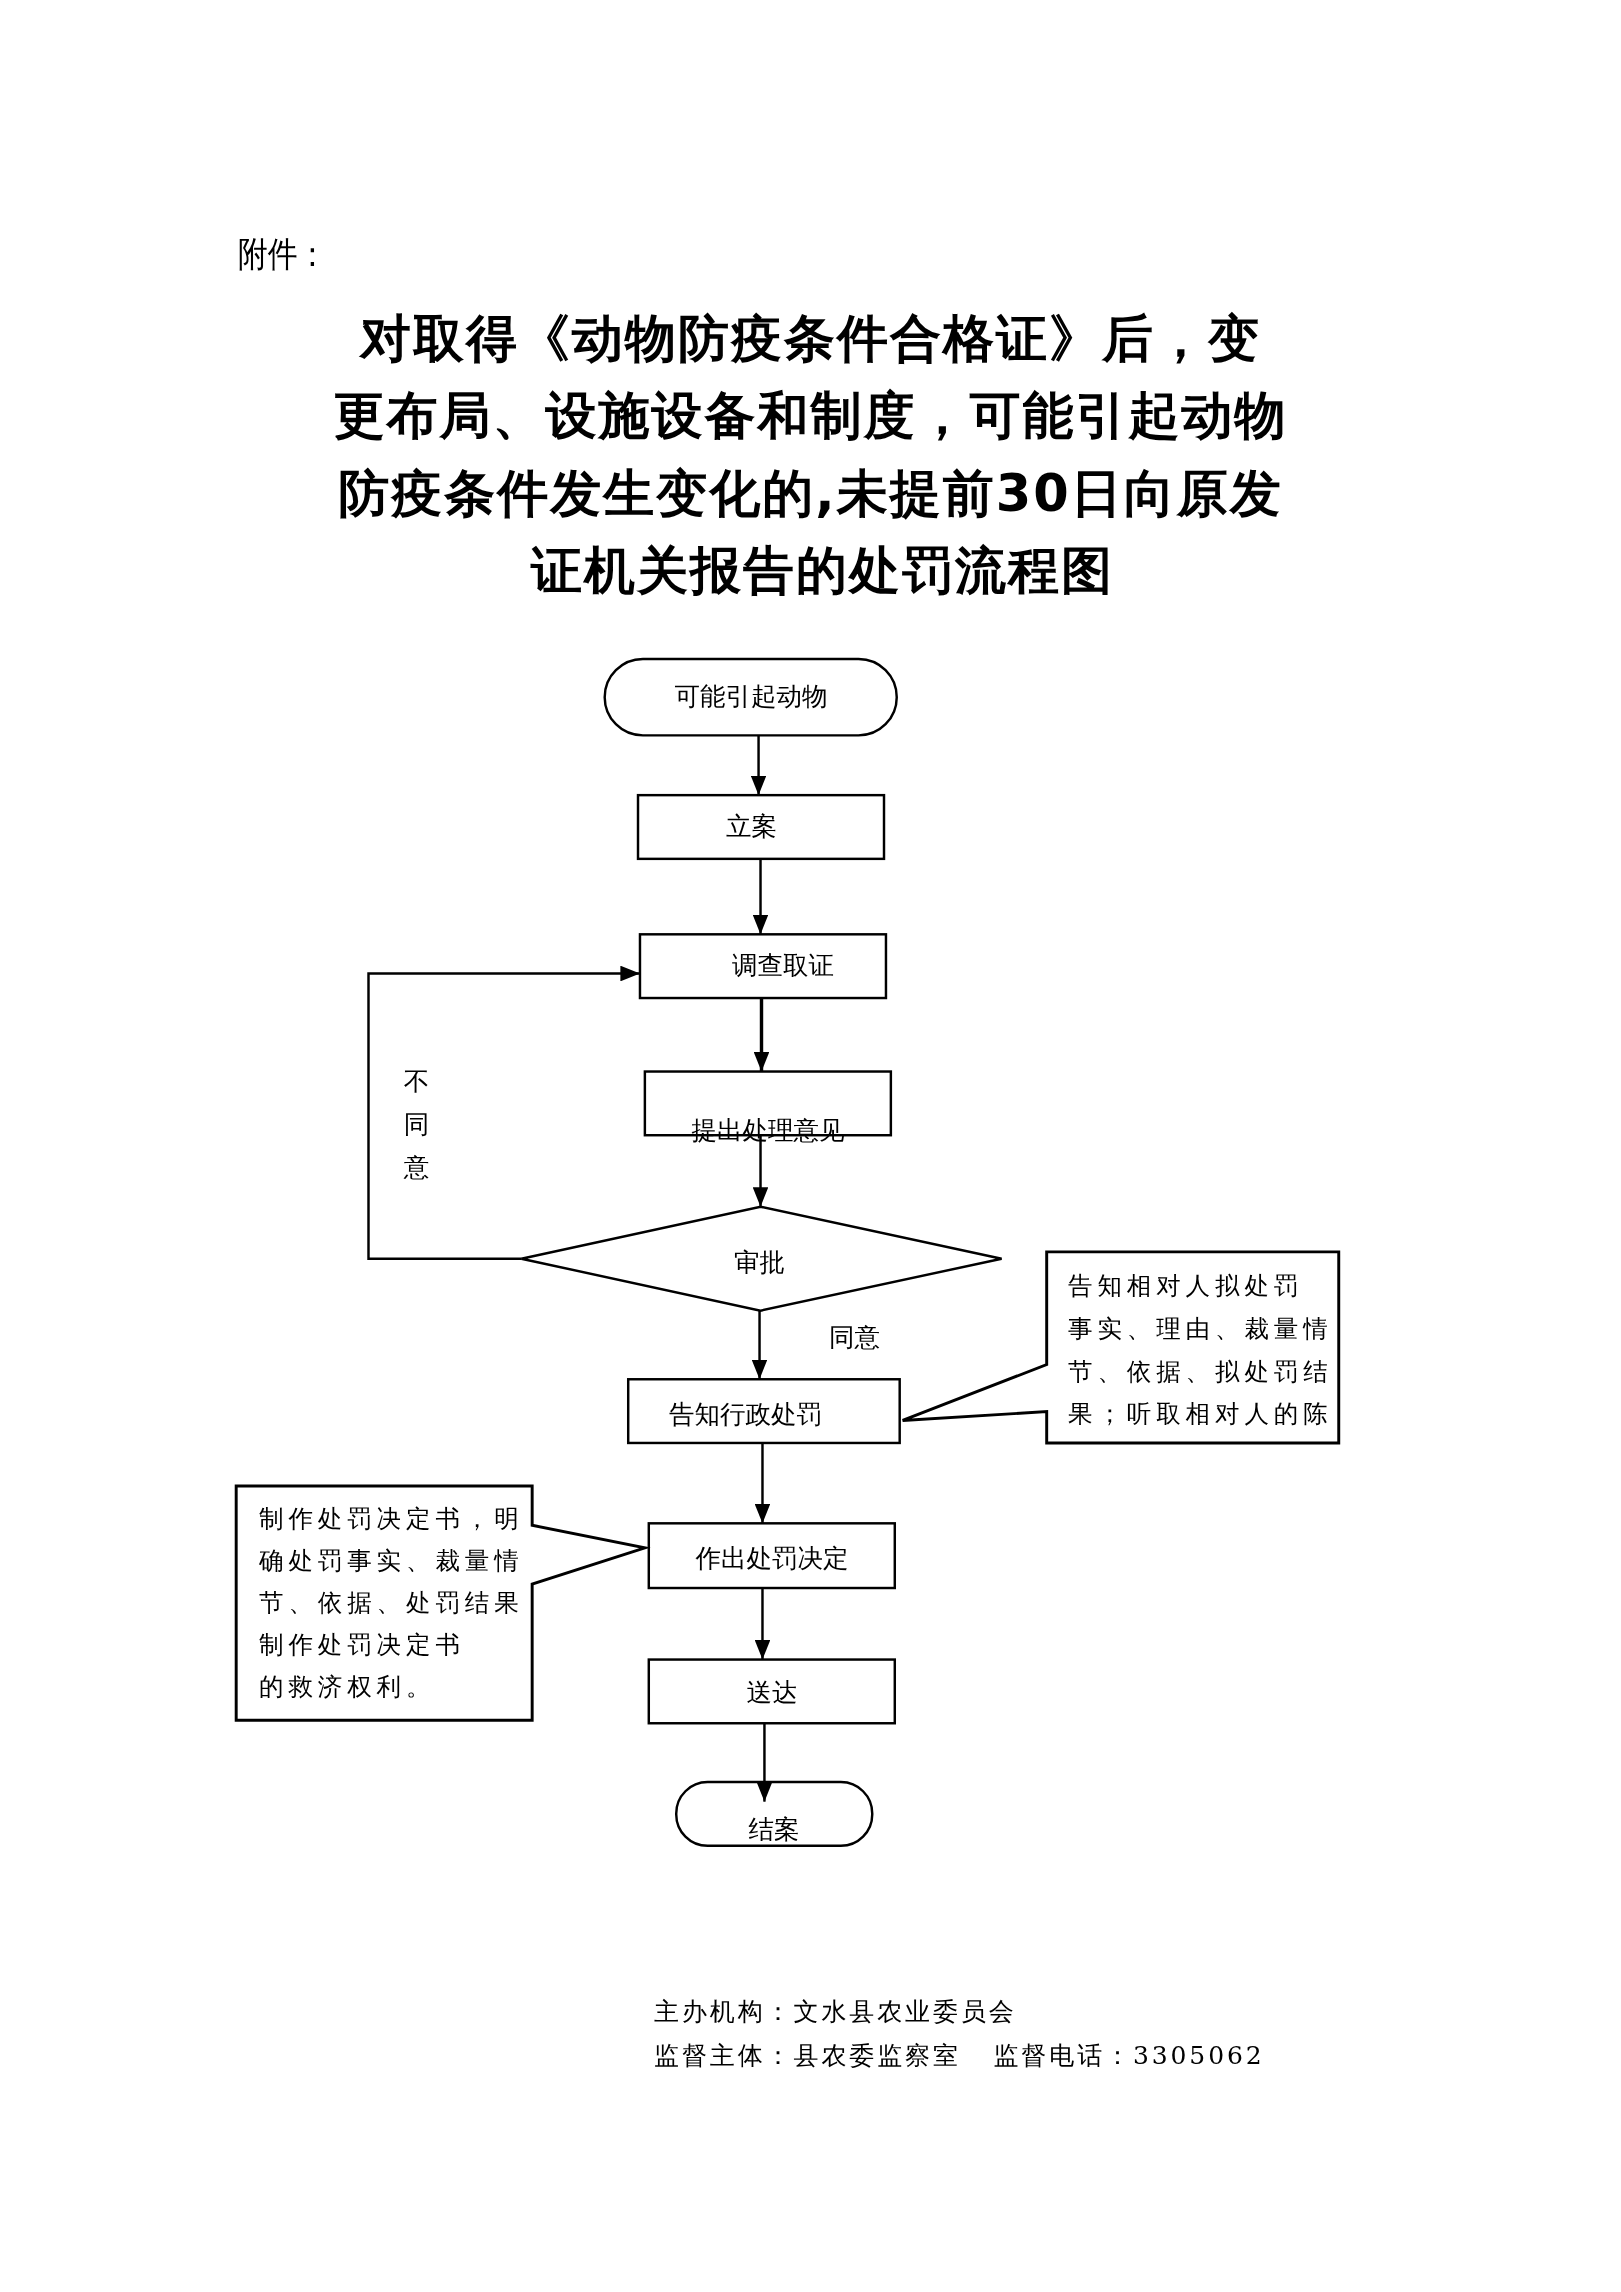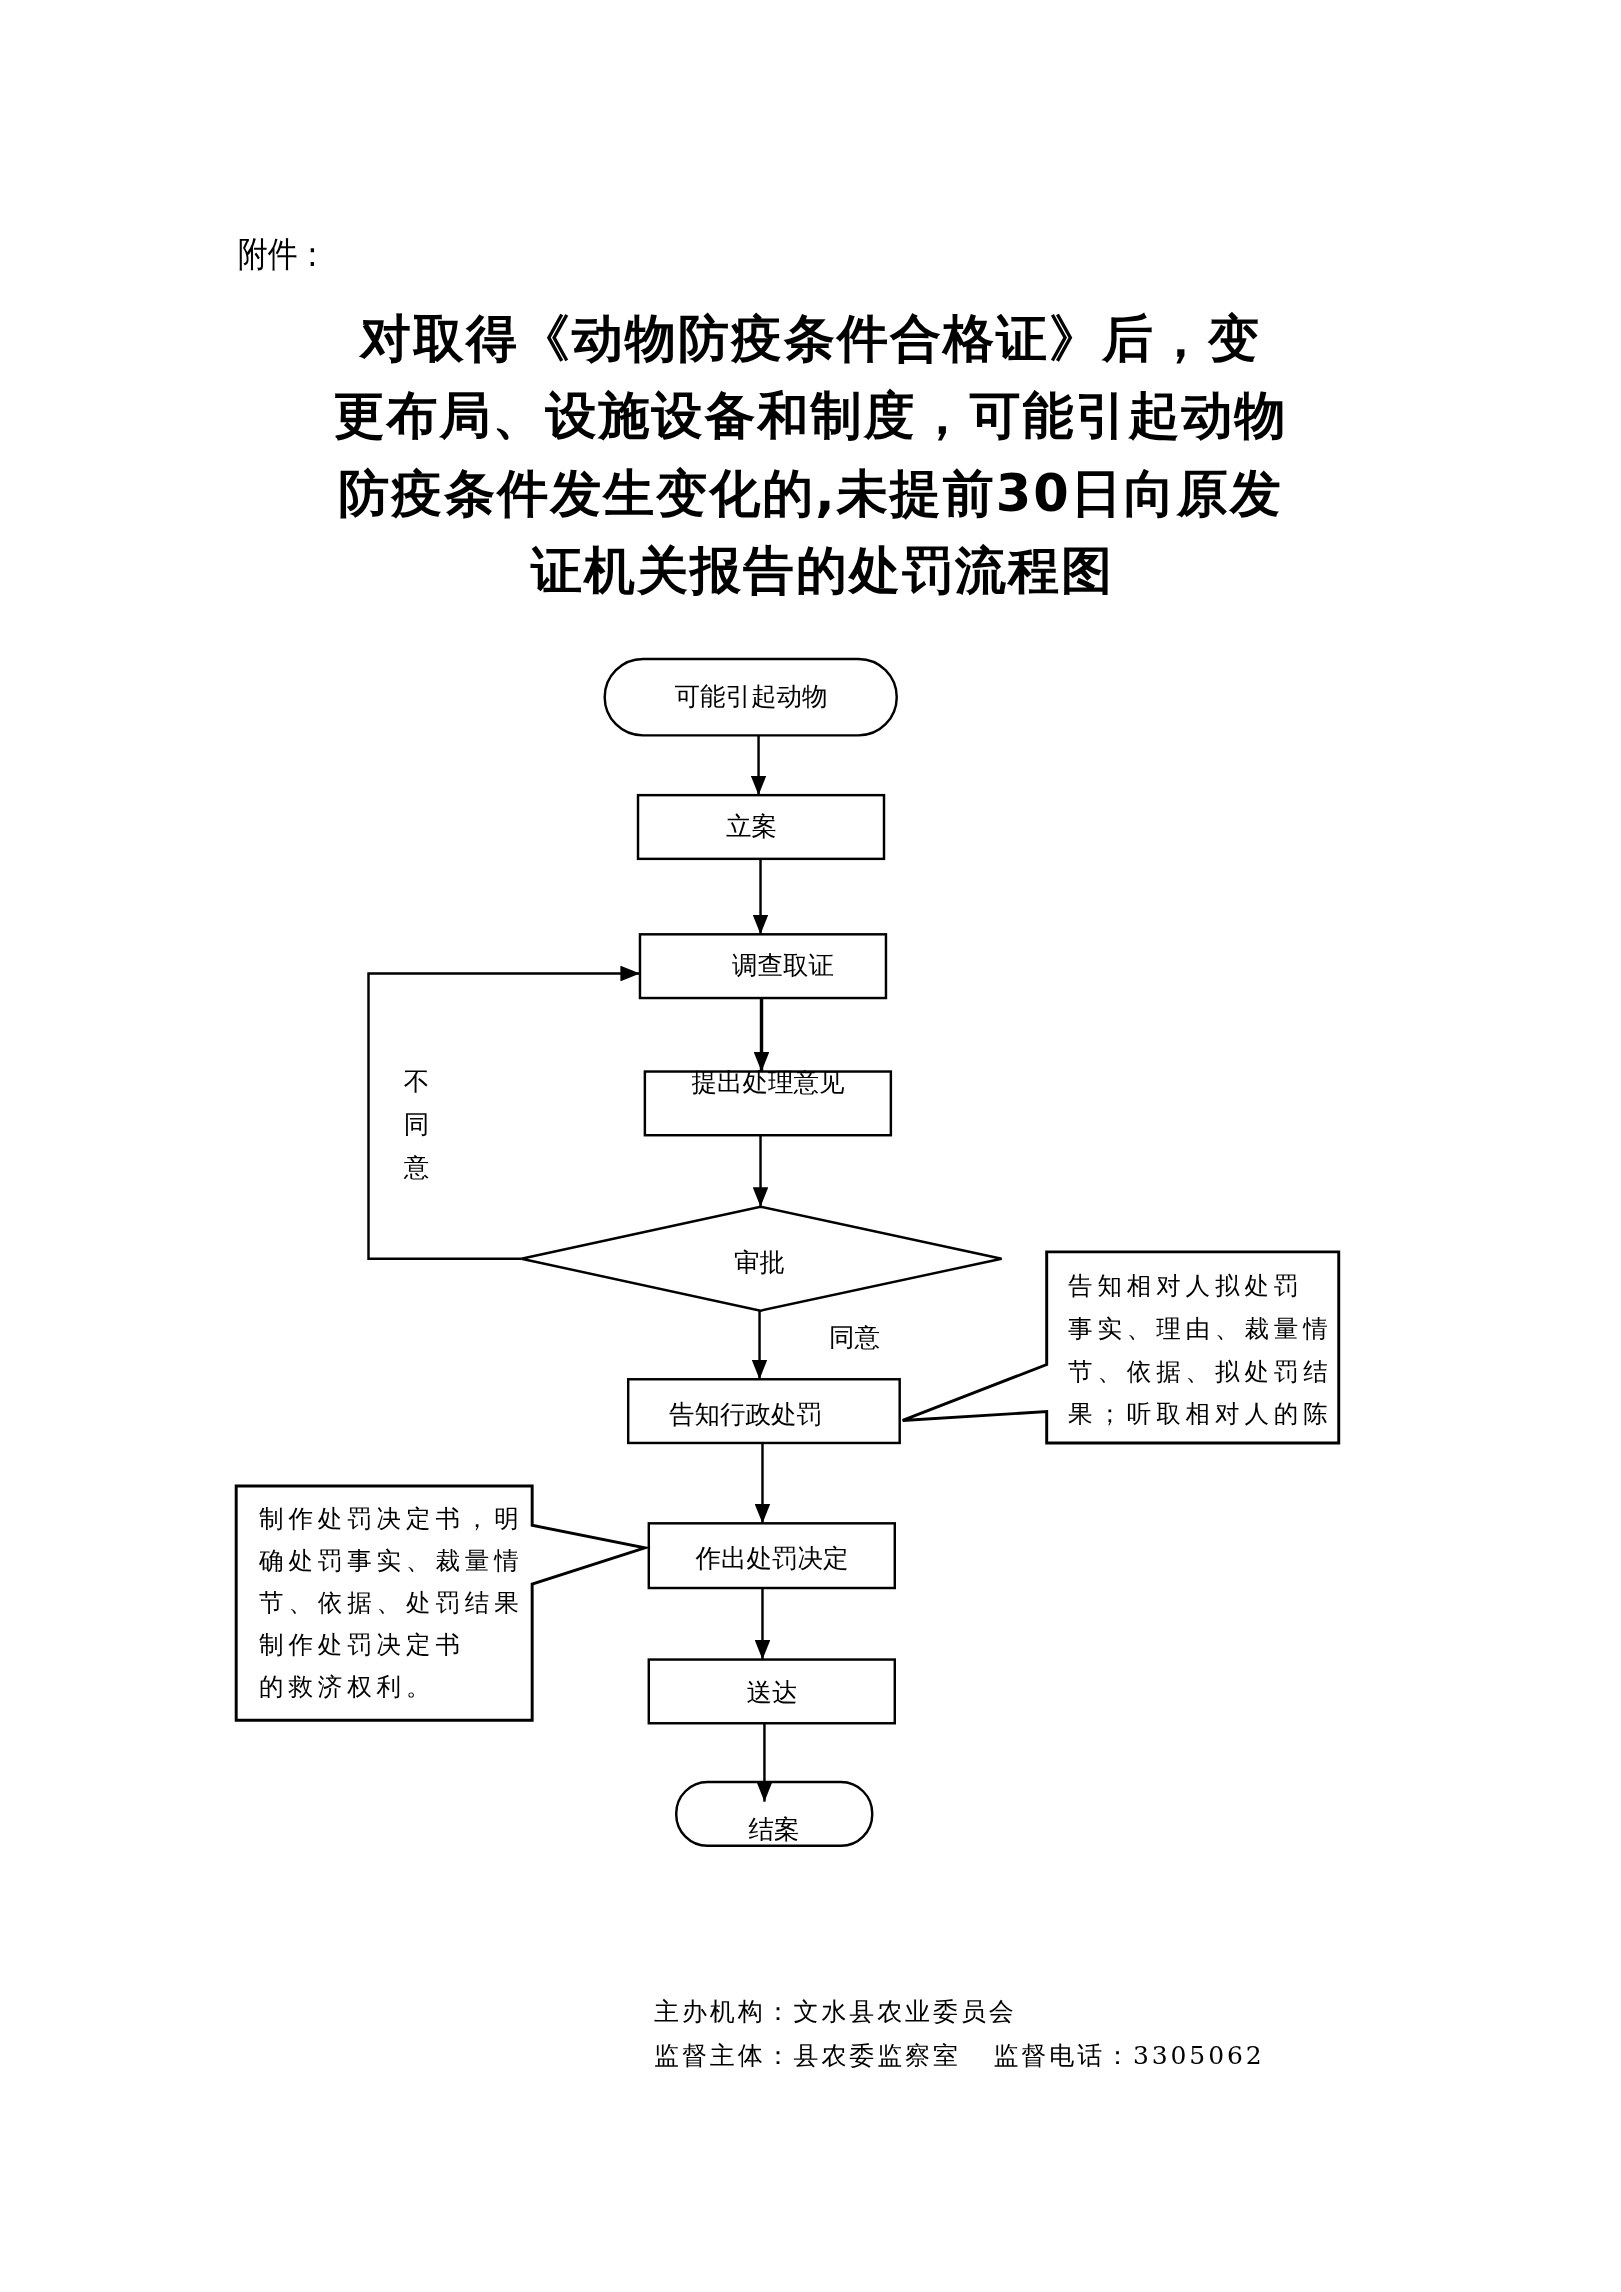--- a/index.html
+++ b/index.html
@@ -73,21 +73,21 @@
     <line x1="778" y1="1472" x2="778" y2="1554" marker-end="url(#arrowdown)"></line>
     <line x1="778" y1="1620" x2="778" y2="1693" marker-end="url(#arrowdown)"></line>
     <line x1="780" y1="1758" x2="780" y2="1838" marker-end="url(#arrowdown)"></line>
     <polyline points="532,1284 376,1284 376,993 653,993" marker-end="url(#arrowright)"></polyline>
   </g>
 </svg>
 
 <div class="node-label" style="left:605px; top:682px; width:292px;">可能引起动物</div>
 <div class="node-label" style="left:638px; top:812px; width:227px;">立案</div>
 <div class="node-label" style="left:640px; top:951px; width:246px;margin-left:20px;">调查取证</div>
-<div class="node-label" style="left:645px; top:1068px; width:246px;">提出处理意见</div>
+<div class="node-label" style="left:645px; top:1116px; width:246px;">提出处理意见</div>
 <div class="node-label" style="left:686px; top:1248px; width:147px;">审批</div>
 <div class="node-label" style="left:628px; top:1400px; width:235px;">告知行政处罚</div>
 <div class="node-label" style="left:649px; top:1544px; width:246px;">作出处罚决定</div>
 <div class="node-label" style="left:649px; top:1678px; width:246px;">送达</div>
 <div class="node-label" style="left:676px; top:1800px; width:196px;margin-top:15px;">结案</div>
 
 <div class="edge-label" style="left:829px; top:1323px;">同意</div>
 <div>
   <div class="vertical-label" style="left:402px; top:1060px;">不</div>
   <div class="vertical-label" style="left:402px; top:1103px;">同</div>

